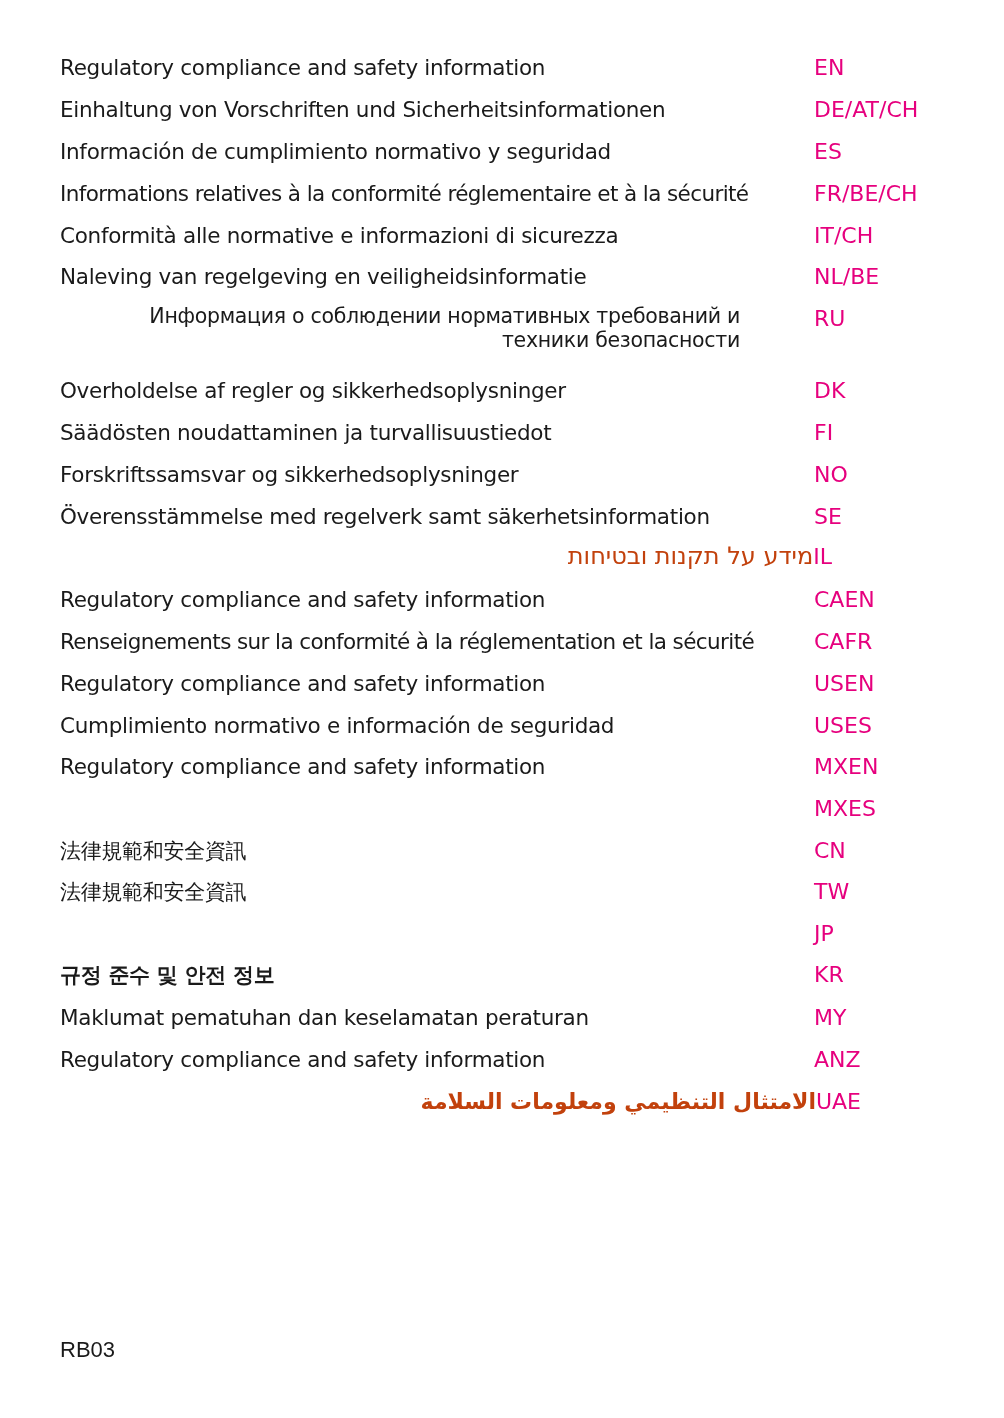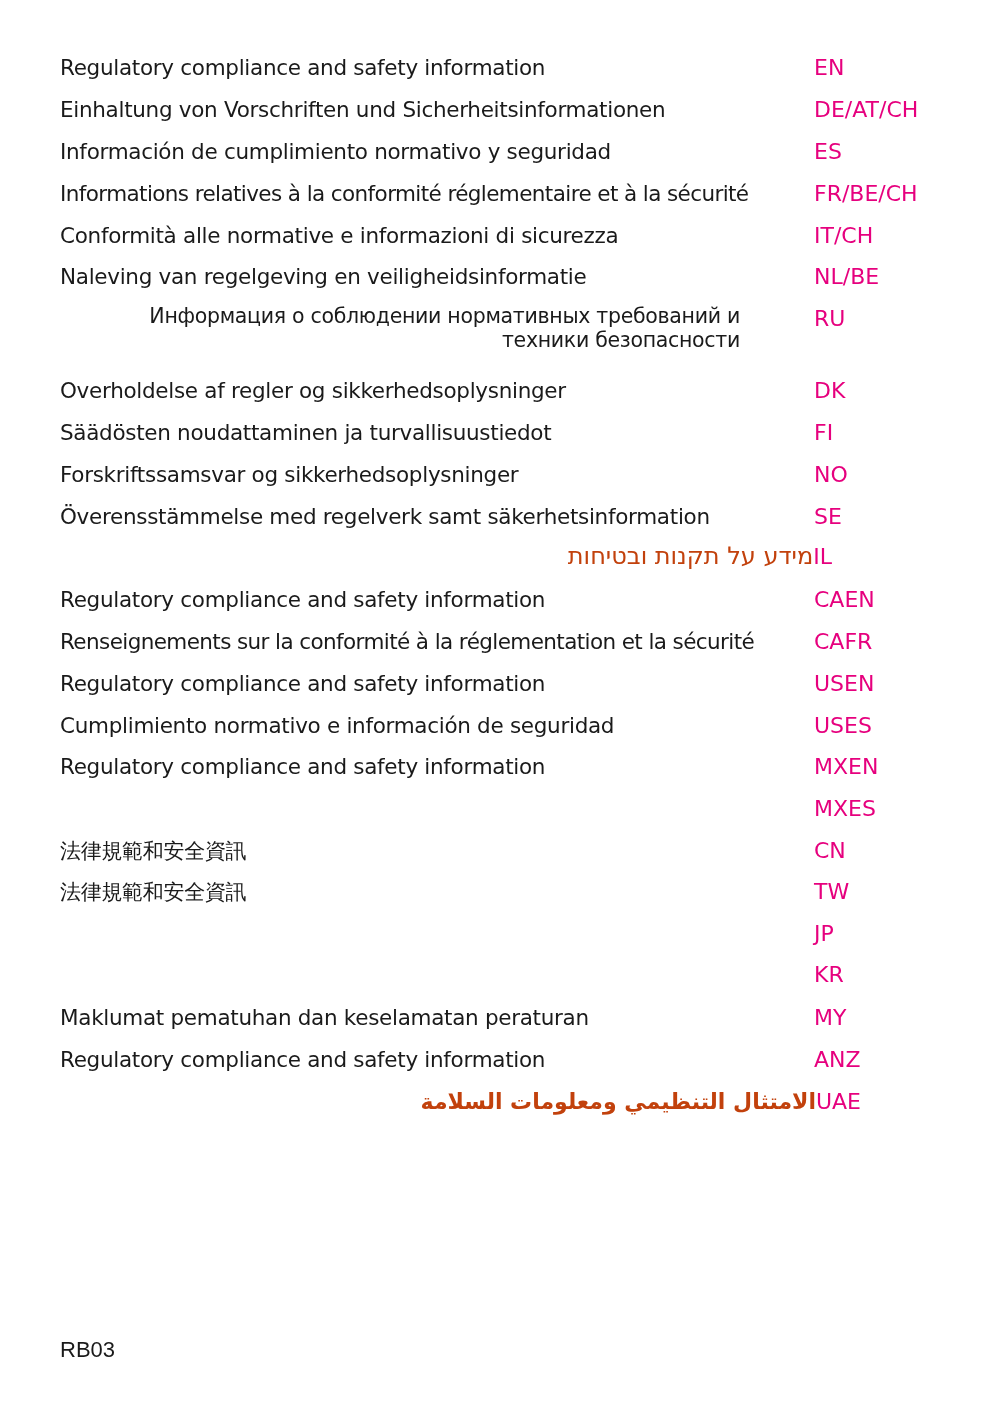--- a/index.html
+++ b/index.html
@@ -118,20 +118,21 @@
     <span class="code">CN</span>
   </div>
   <div class="row" style="top:877px">
     <span class="title cjk">法律規範和安全資訊</span>
     <span class="code">TW</span>
   </div>
   <div class="row" style="top:919px">
     <span class="code">JP</span>
   </div>
   <div class="row" style="top:960px">
+    <span class="title cjk bold">규정 준수 및 안전 정보</span>
     <span class="code">KR</span>
   </div>
   <div class="row" style="top:1003px">
     <span class="title">Maklumat pematuhan dan keselamatan peraturan</span>
     <span class="code">MY</span>
   </div>
   <div class="row" style="top:1045px">
     <span class="title">Regulatory compliance and safety information</span>
     <span class="code">ANZ</span>
   </div>

